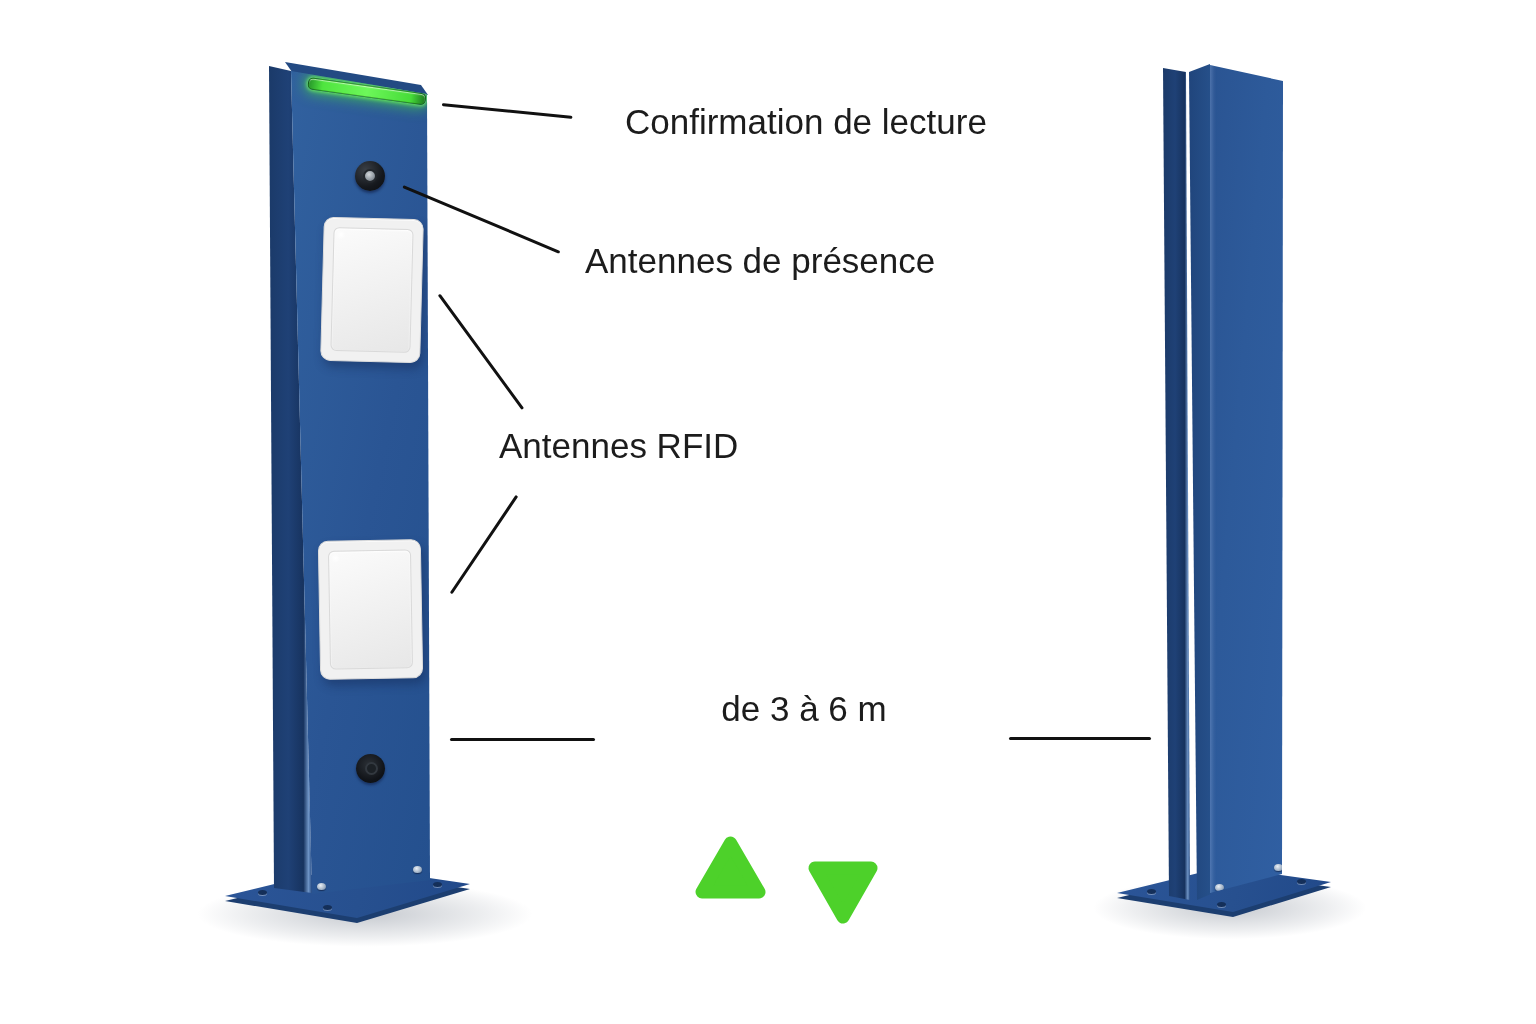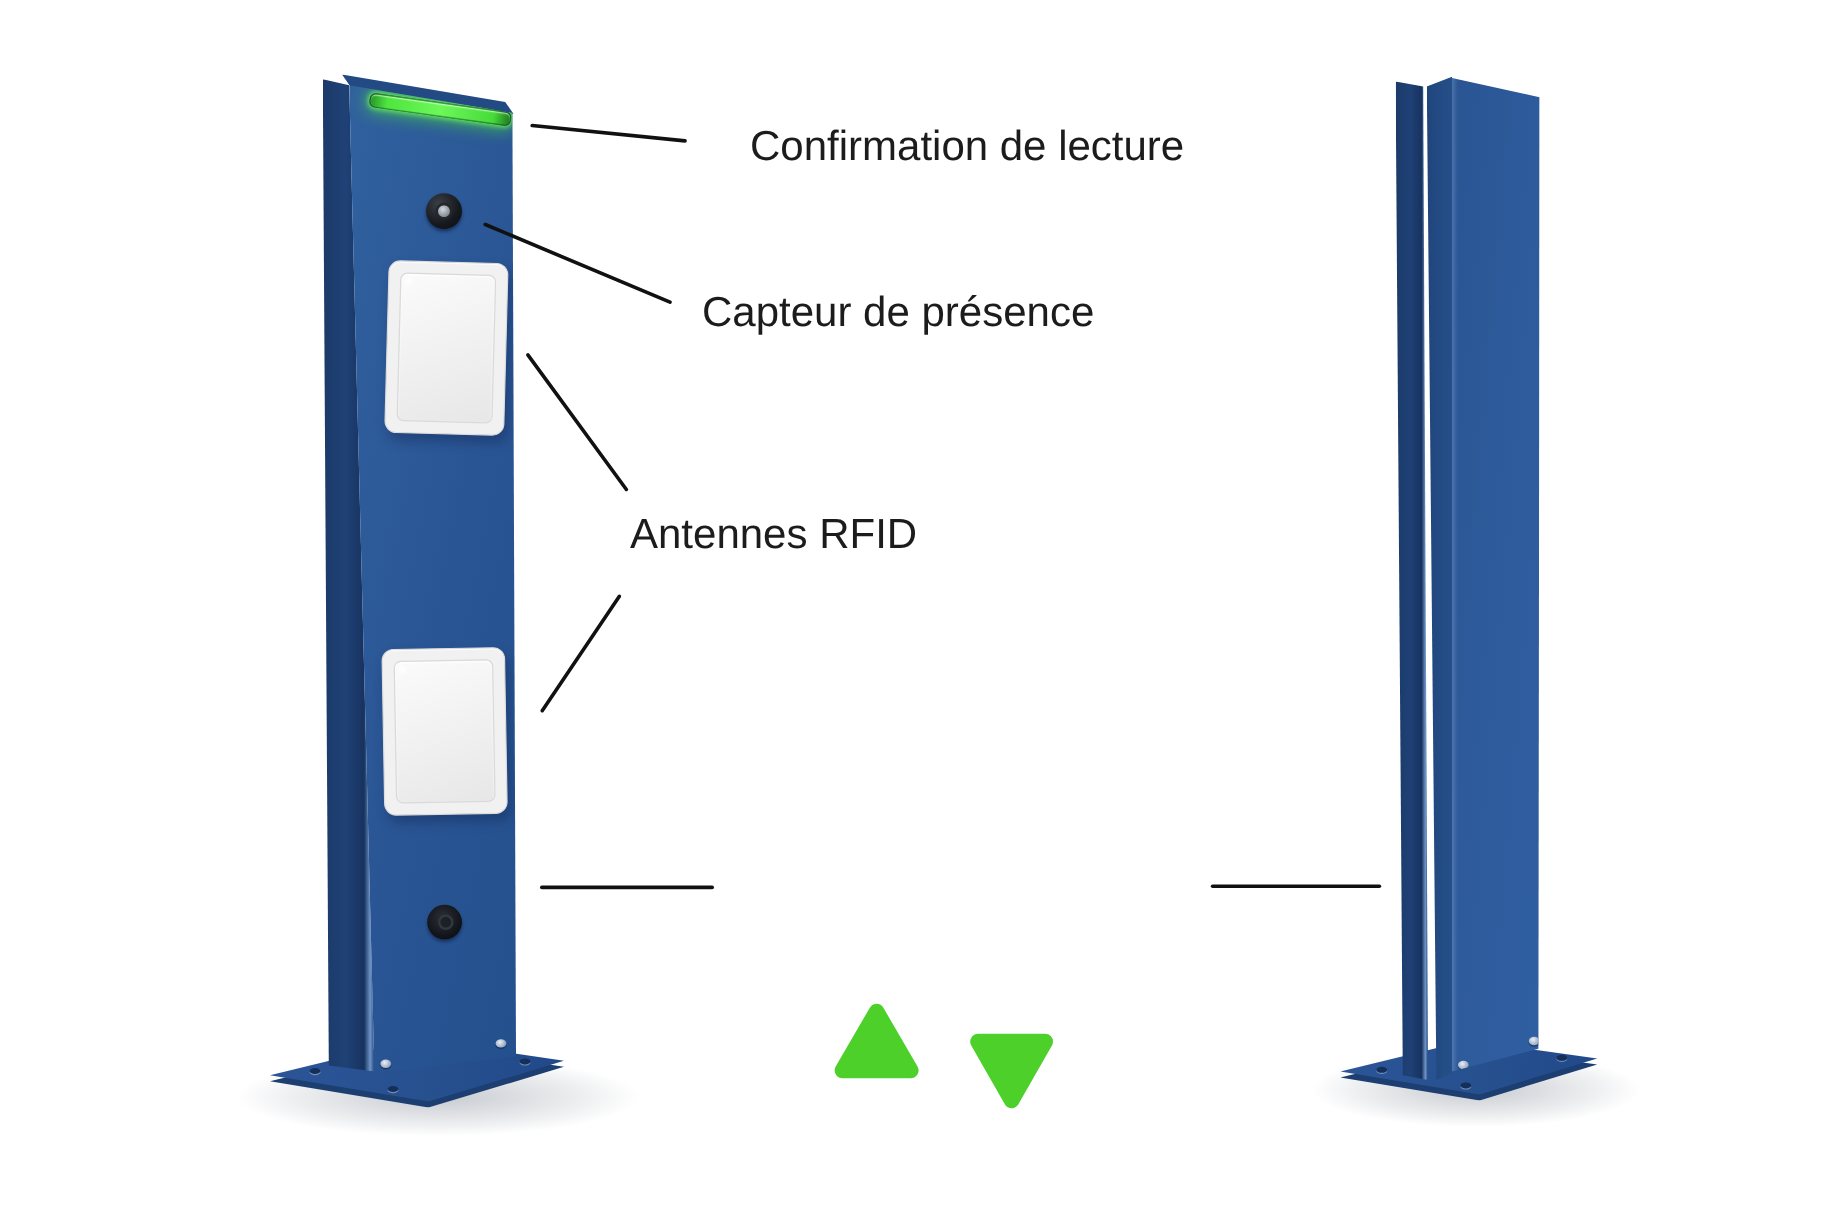--- a/index.html
+++ b/index.html
@@ -130,23 +130,24 @@
   </div>
 
   <div class="line" style="left:442px;top:103px;width:131px;transform:rotate(5.7deg);"></div>
   <div class="line" style="left:403px;top:185px;width:170px;transform:rotate(22.8deg);"></div>
   <div class="line" style="left:439px;top:293px;width:142px;transform:rotate(53.8deg);"></div>
   <div class="line" style="left:451px;top:592px;width:118px;transform:rotate(-56deg);"></div>
   <div class="line" style="left:450px;top:738px;width:145px;"></div>
   <div class="line" style="left:1009px;top:737px;width:142px;"></div>
 
   <div class="label" style="left:585px;top:101px;margin-left:40px;">Confirmation de lecture</div>
-  <div class="label" style="left:585px;top:240px;">Capteur de présence</div>
-  <div class="label" style="left:525px;top:425px;">Antennes RFID</div>
+  <div class="label" style="left:585px;top:240px;">Antennes de présence</div>
+  <div class="label" style="left:499px;top:425px;">Antennes RFID</div>
   <div class="label label-center" style="left:604px;top:684px;width:400px;line-height:50px;">
+    <div>de 3 à 6 m</div>
   </div>
 
   <svg class="abs" style="left:691px;top:832px;" width="79" height="71" viewBox="0 0 79 71">
     <path class="tri-path" d="M39.5 11 L68 60 L11 60 Z" fill="#4dd12a"></path>
   </svg>
   <svg class="abs" style="left:804px;top:859px;" width="78" height="69" viewBox="0 0 78 69">
     <path class="tri-path" d="M11 9 L67 9 L39 58 Z" fill="#4dd12a"></path>
   </svg>
 
 </div>

